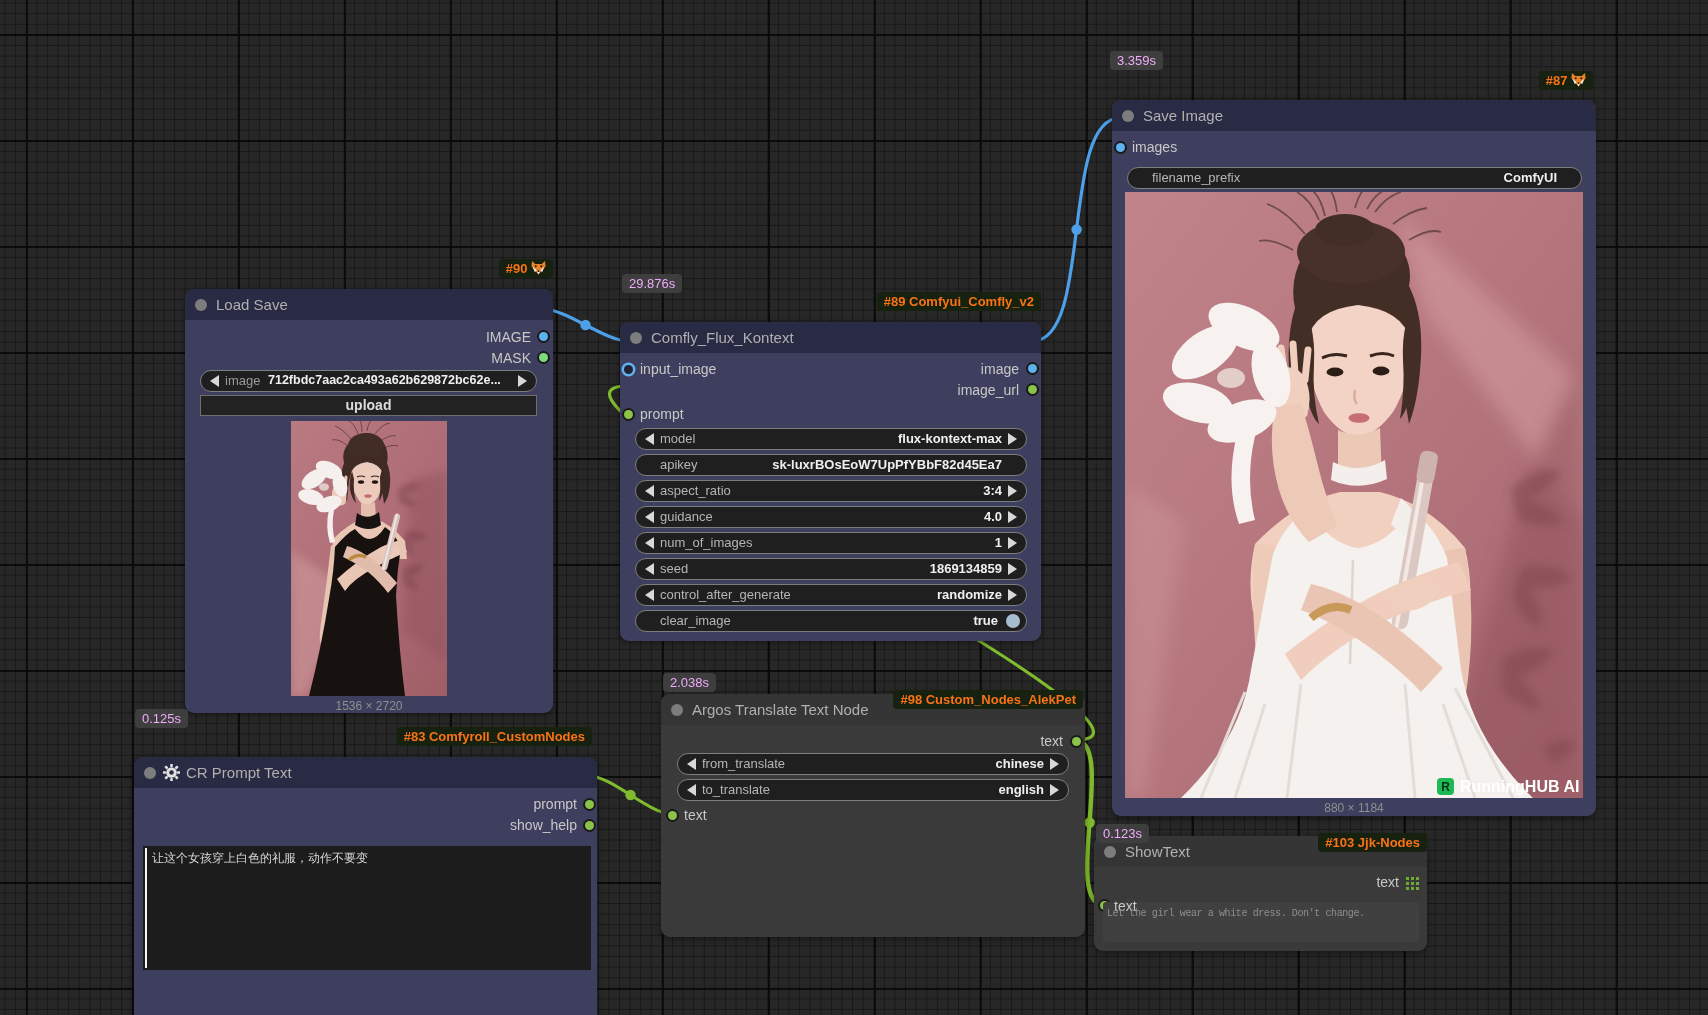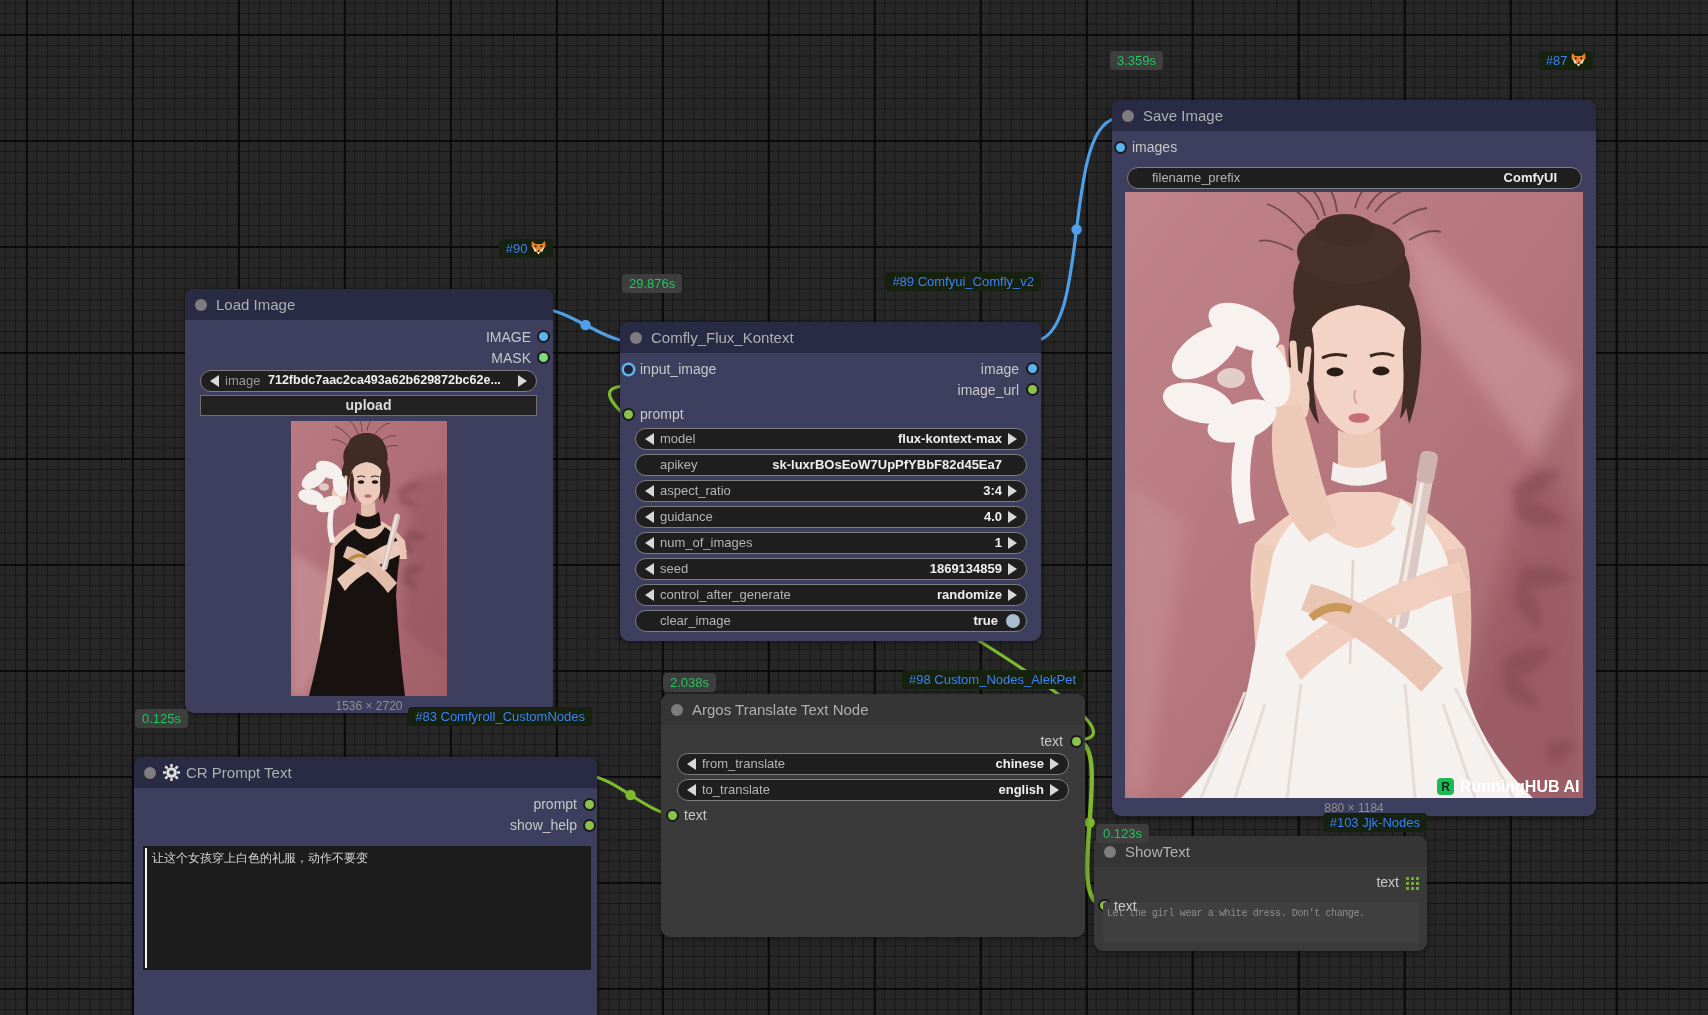--- a/index.html
+++ b/index.html
@@ -26,43 +26,43 @@
 .dot{position:absolute;width:9px;height:9px;border-radius:50%;box-shadow:0 0 0 2px #1a1a1a;}
 .dgreen{background:#8bc34a;}
 .dblue{background:#5db2f0;}
 .dlgreen{background:#7ed87e;}
 .pill{position:absolute;height:20px;background:#1f1f1f;border:1px solid #7e7e7e;border-radius:11px;font-size:13px;color:#c4c4c4;}
 .pill .lab{position:absolute;left:24px;top:2px;color:#b5b5b5;}
 .pill .val{position:absolute;right:24px;top:2px;color:#efefef;font-weight:700;}
 .pill .la{position:absolute;left:9px;top:4px;width:0;height:0;border-style:solid;border-width:6px 9px 6px 0;border-color:transparent #d8d8d8 transparent transparent;}
 .pill .ra{position:absolute;right:9px;top:4px;width:0;height:0;border-style:solid;border-width:6px 0 6px 9px;border-color:transparent transparent transparent #d8d8d8;}
 .badge{position:absolute;height:19px;border-radius:4px;font-size:13px;line-height:19px;padding:0 7px;white-space:nowrap;}
-.btime{background:#3e3e3e;color:#22c55e;}
-.bid{background:#17210f;color:#3b82f6;font-weight:400;}
+.btime{background:#3e3e3e;color:#f0abfc;}
+.bid{background:#17210f;color:#f97316;font-weight:700;margin-top:20px;}
 .cap{position:absolute;font-size:12px;color:#8f8f8f;text-align:center;}
 </style>
 </head>
 <body>
 <div id="canvas">
 <svg id="wires" width="1708" height="1015" style="position:absolute;left:0;top:0" fill="none">
   <path d="M 543 309 C 566 309 605 341 628 341" stroke="#4da0e8" stroke-width="3.2"></path>
   <circle cx="585.5" cy="325" r="5.2" fill="#4da0e8"></circle>
   <path d="M 1033 341 C 1093 341 1060 118 1120 118" stroke="#4da0e8" stroke-width="3.2"></path>
   <circle cx="1076.6" cy="229.5" r="5.2" fill="#4da0e8"></circle>
   <path d="M 589 776 C 612 776 649 814 672 814" stroke="#7fbb2c" stroke-width="3.2"></path>
   <circle cx="630.5" cy="795" r="5.2" fill="#7fbb2c"></circle>
   <path d="M 1075 740 C 1117 740 1062 905 1104 905" stroke="#7fbb2c" stroke-width="4.4"></path>
   <circle cx="1089.6" cy="822.5" r="5.2" fill="#7fbb2c"></circle>
   <path d="M 1075 740 C 1217.6 740 485.4 386 628 386" stroke="#7fbb2c" stroke-width="3.2"></path>
 </svg>
 
 <div class="node purple" style="left:185px;top:261px;width:368px;height:424px;">
   <div class="tbar"></div>
       <div class="tdot"></div>
-      <div class="ttext">Load Image</div>
+      <div class="ttext">Load Save</div>
   <div class="slotlab" style="right:22px;top:40px;">IMAGE</div>
   <div class="dot dblue" style="left:354px;top:43px;"></div>
   <div class="slotlab" style="right:22px;top:61px;">MASK</div>
   <div class="dot dlgreen" style="left:354px;top:64px;"></div>
   <div class="pill" style="left:15px;top:81px;width:335px;">
     <div class="la"></div>
     <div class="lab" style="color:#9a9a9a;">image</div>
     <div class="lab" style="left:67px;right:28px;color:#efefef;font-weight:700;overflow:hidden;white-space:nowrap;font-size:12.5px;">712fbdc7aac2ca493a62b629872bc62e...</div>
     <div class="ra"></div>
   </div>

